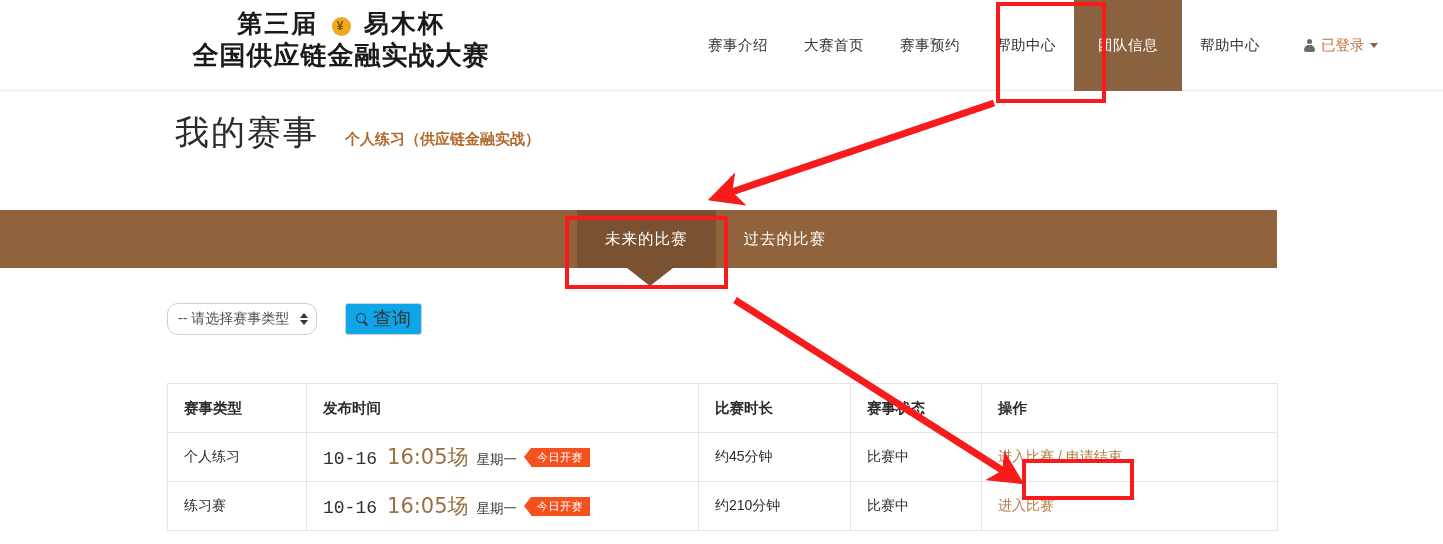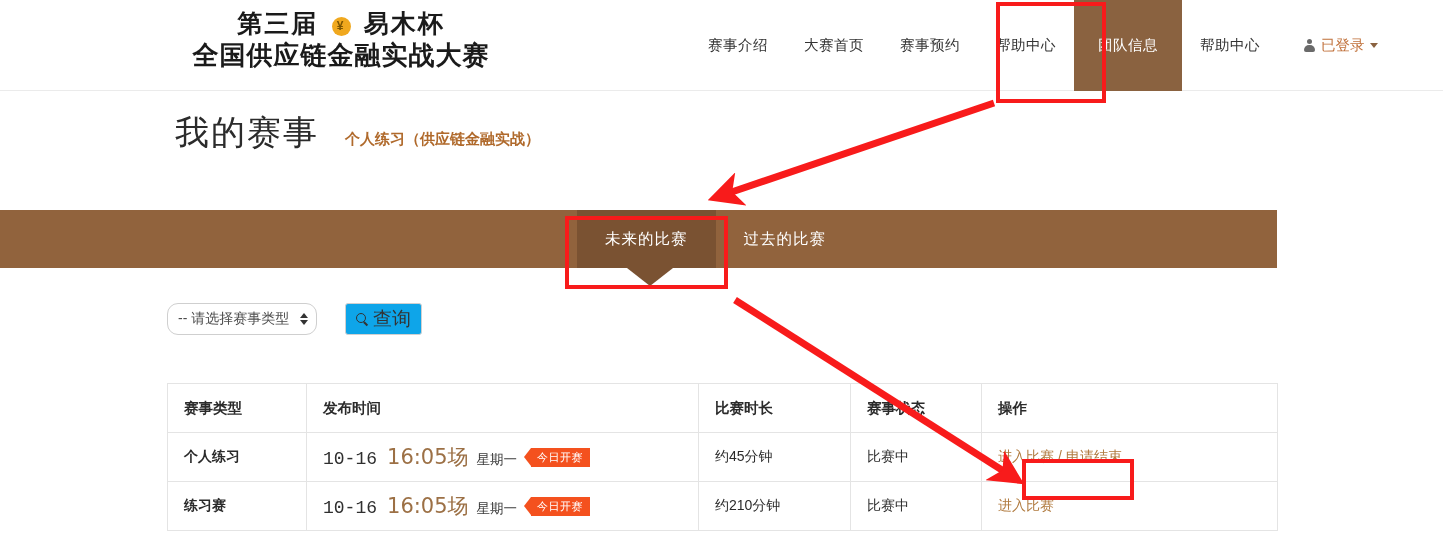--- a/index.html
+++ b/index.html
@@ -291,21 +291,21 @@
   }
   .data-table th {
     font-weight: bold;
     font-size: 14.5px;
   }
   .col-type  { width: 139px; }
   .col-time  { width: 392px; }
   .col-dur   { width: 152px; }
   .col-state { width: 131px; }
   .col-op    { width: 296px; }
-  .cell-type { font-weight: bold; font-size: 14px; }
+  .cell-type { font-weight: normal; font-size: 14px; }
 
   .time-cell { white-space: nowrap; }
   .t-date {
     font-size: 18px;
     color: #2f2f2f;
     font-family: Liberation Mono, monospace;
   }
   .t-slot {
     font-size: 21px;
     color: #9c7045;

